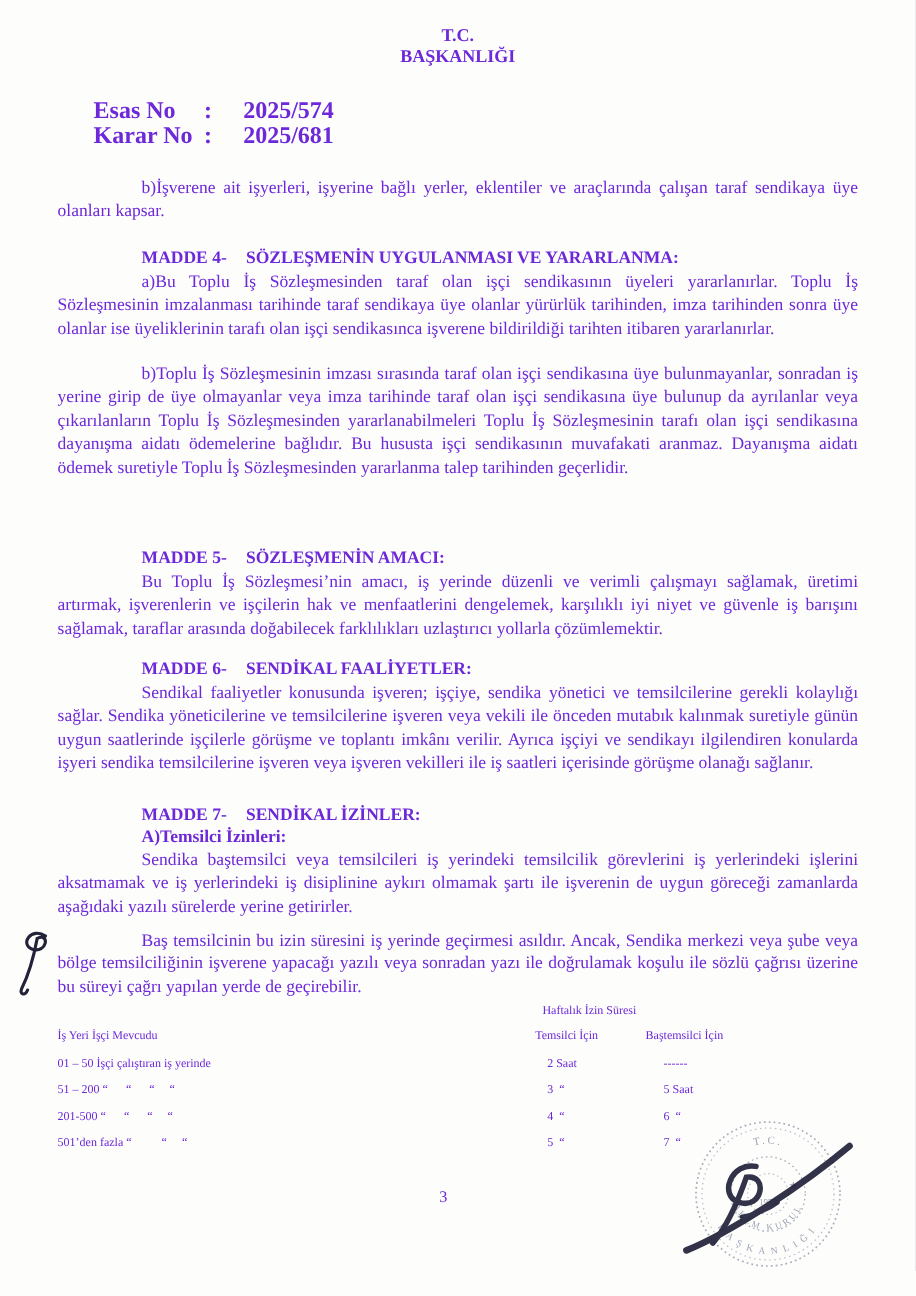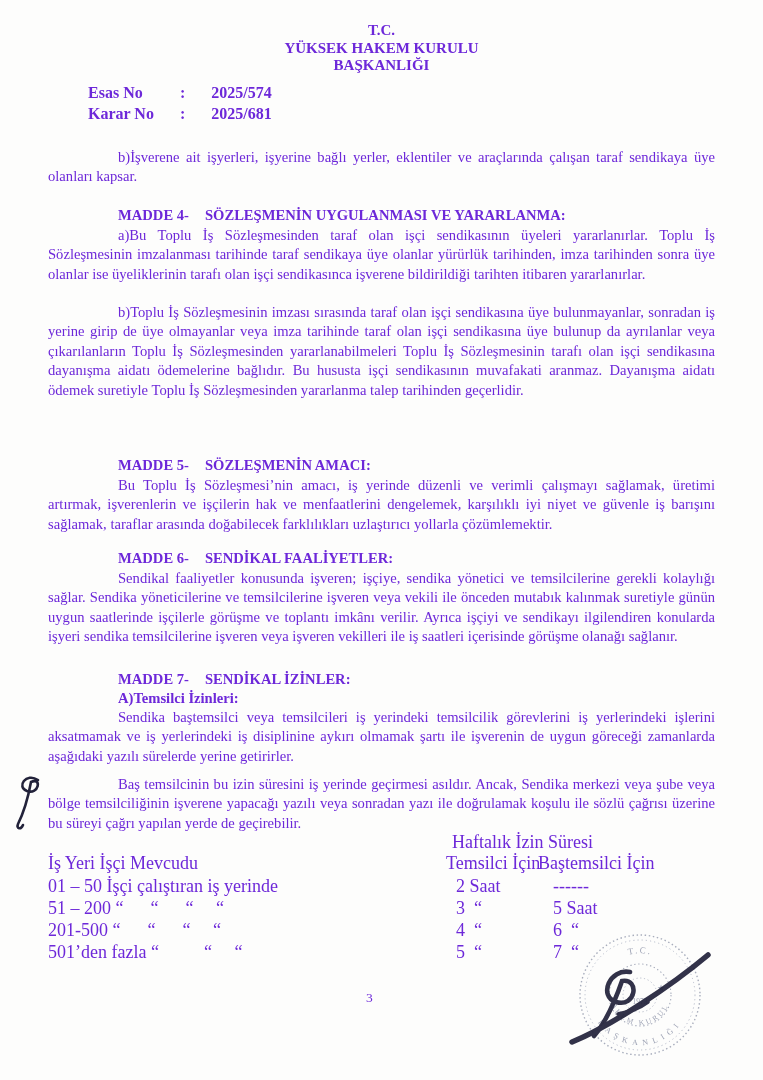--- a/index.html
+++ b/index.html
@@ -6,58 +6,57 @@
   html,body { background:#d9d9d9; }
   .page {
     position:relative; width:763px; height:1080px; margin:0 auto;
     background:#fdfdfc; overflow:hidden;
     font-family:"Liberation Serif", serif; color:#6d28d9;
   }
   
   .doc-header { position:absolute; top:22px; left:0; width:100%;
     text-align:center; font-weight:bold; font-size:15px; line-height:17.5px; }
   
-  .case-info { position:absolute; top:82px; left:78px; font-size:16px;
-    line-height:21px; font-weight:bold;margin-left:10px; }
+  .case-info { position:absolute; top:82px; left:78px; font-size:20px;
+    line-height:21px; font-weight:bold; }
   .case-label { display:inline-block; width:92px; }
   .case-colon { display:inline-block; }
   .case-value { margin-left:26px; }
   
   .tb { position:absolute; left:48px; width:667px; font-size:14.6px;
     line-height:19.4px; text-align:justify; }
   .para { text-indent:70px; }
   .heading { font-weight:bold; padding-left:70px; text-align:left; }
   .mnum { margin-right:16px;text-align:center; }
   .b-p1 {top:148px} .b-h4 {top:206px} .b-pa {top:226px} .b-pb {top:303px}
   .b-pc {top:417px} .b-h5 {top:456px} .b-p5 {top:476px} .b-h6 {top:549px}
   .b-p6 {top:569px} .b-h7 {top:670px} .b-sub {top:689px} .b-p7a {top:708px}
   .b-p7b {top:775px}
   
   .b-table { top:833px; height:140px; text-align:left; }
-  .cell { position:absolute; white-space:pre; font-size:18px; line-height:19px; }
+  .cell { position:absolute; white-space:pre; font-size:10px; line-height:19px; }
   .t-title { left:404px; top:0; }
   .t-left-h { left:0; top:21px; }
   .t-tem-h { left:398px; top:21px; }
   .t-bas-h { left:490px; top:21px; }
   .r0 { top:44px; } .r1 { top:66px; } .r2 { top:88px; } .r3 { top:110px; }
   .c-isyeri { left:0; } .c-tem { left:408px; } .c-bas { left:505px; }
   
   .page-number { position:absolute; top:990px; left:366px; font-size:13.5px; }
   
   .stamp-wrap { position:absolute; left:556px; top:928px; width:205px; height:152px; }
   .paraph-wrap { position:absolute; left:8px; top:772px; width:44px; height:64px; }
 </style>
 </head>
 <body>
 
 <div class="page">
 
   <div class="doc-header">
     <div>T.C.</div>
-    <div>YÜKSEK HAKEM KURULU</div>
     <div>BAŞKANLIĞI</div>
   </div>
 
   <div class="case-info">
     <div class="case-row">
       <span class="case-label">Esas No</span><span class="case-colon">:</span><span class="case-value">2025/574</span>
     </div>
     <div class="case-row">
       <span class="case-label">Karar No</span><span class="case-colon">:</span><span class="case-value">2025/681</span>
     </div>

